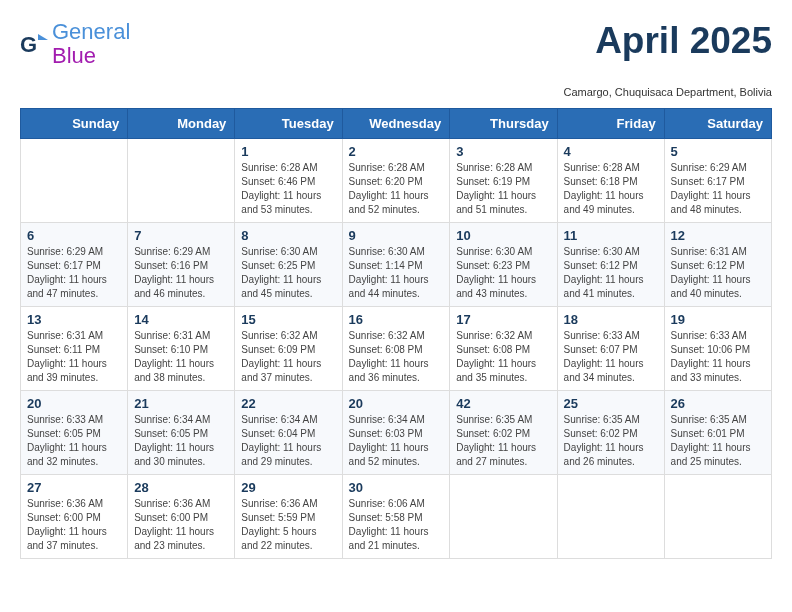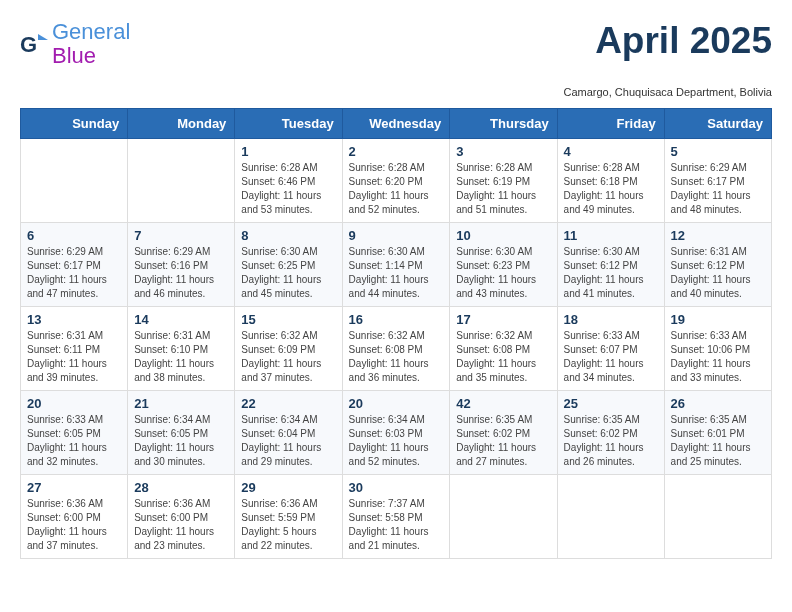--- a/index.html
+++ b/index.html
@@ -303,21 +303,21 @@
           <div class="cell-text">Daylight: 11 hours and 23 minutes.</div>
         </td>
         <td>
           <span class="day-num">29</span>
           <div class="cell-text">Sunrise: 6:36 AM</div>
           <div class="cell-text">Sunset: 5:59 PM</div>
           <div class="cell-text">Daylight: 5 hours and 22 minutes.</div>
         </td>
         <td>
           <span class="day-num">30</span>
-          <div class="cell-text">Sunrise: 7:37 AM</div>
+          <div class="cell-text">Sunrise: 6:06 AM</div>
           <div class="cell-text">Sunset: 5:58 PM</div>
           <div class="cell-text">Daylight: 11 hours and 21 minutes.</div>
         </td>
         <td class="empty-cell"></td>
         <td class="empty-cell"></td>
         <td class="empty-cell"></td>
       </tr>
     </tbody>
 </table>
 

